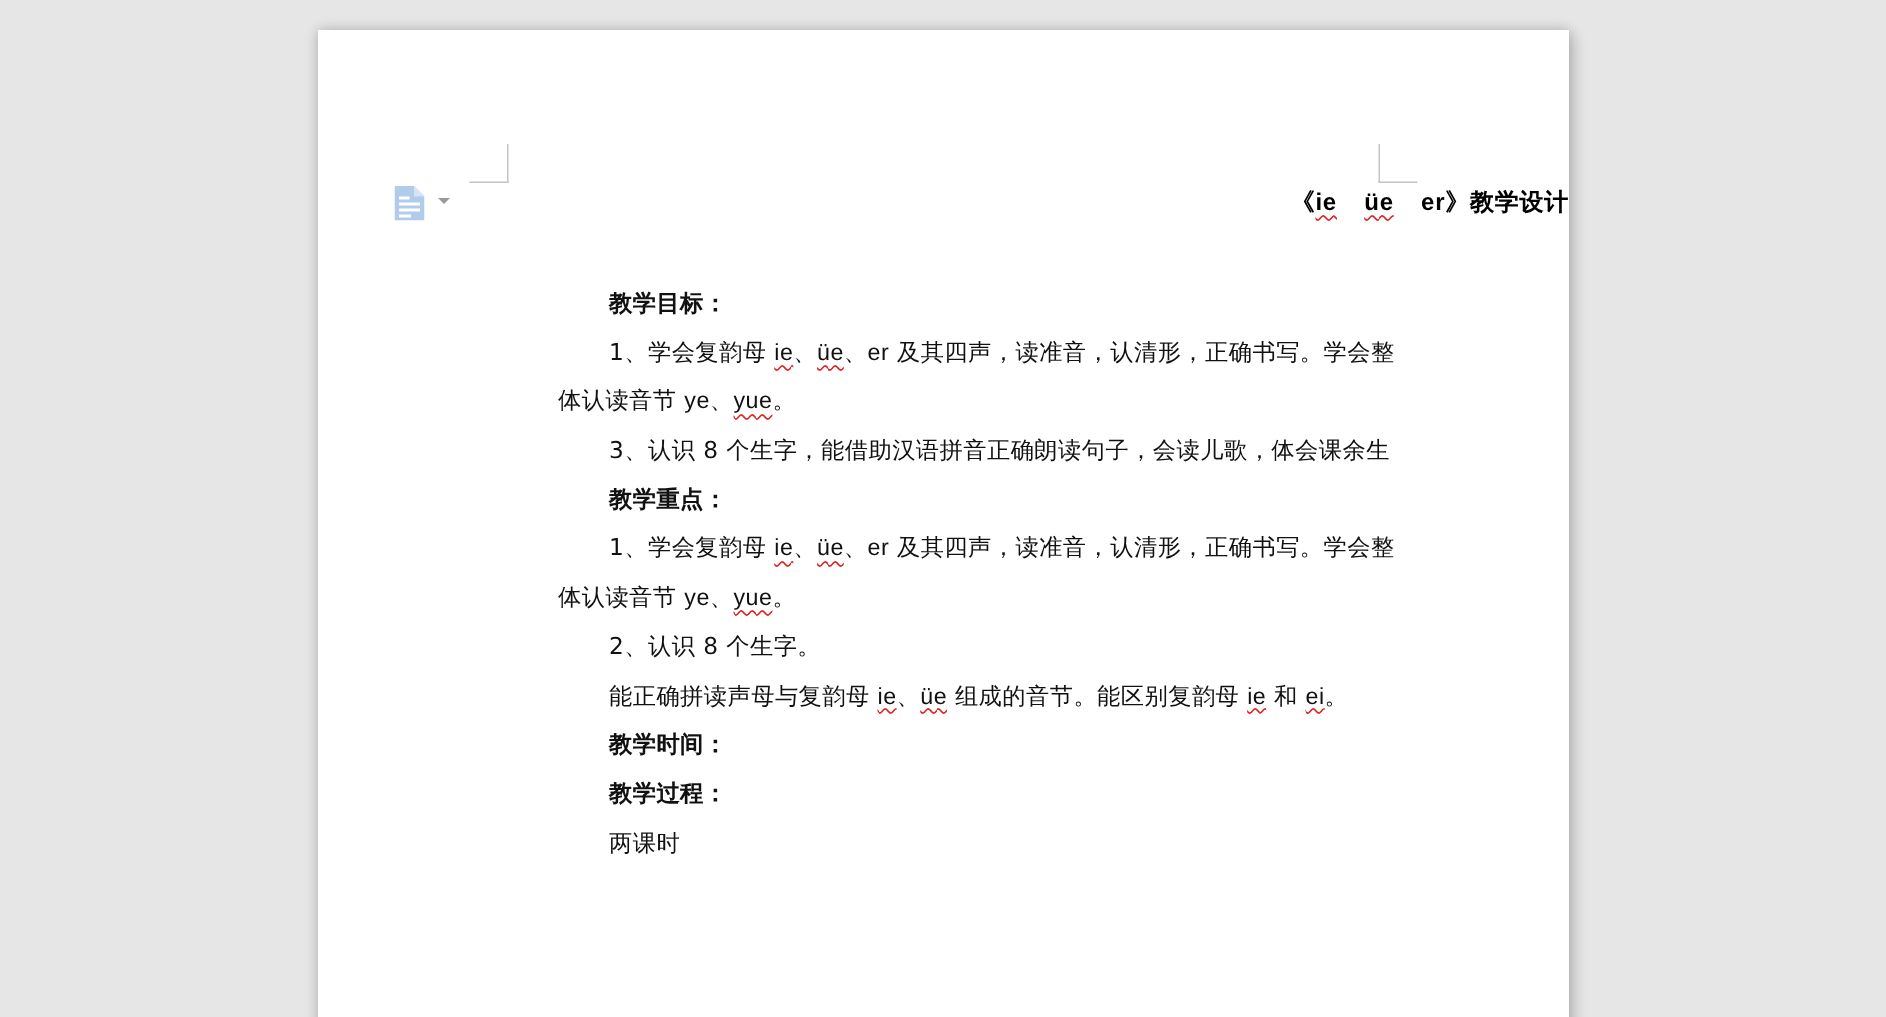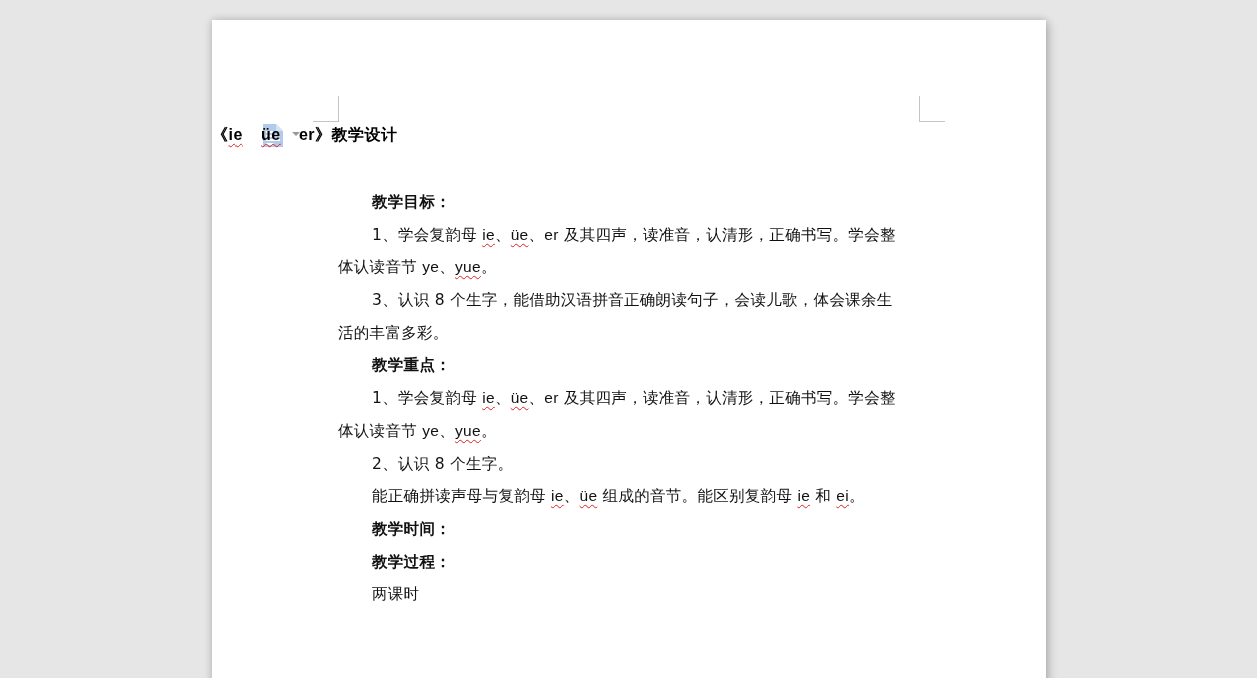--- a/index.html
+++ b/index.html
@@ -14,28 +14,29 @@
     background:#ffffff;
     box-shadow: 0 0 8px rgba(0,0,0,0.22), 4px 4px 10px rgba(0,0,0,0.12);
   }
   .corner { position:absolute; width:25px; height:25px; }
   .corner.tl { left:101px; top:76px; border-right:1px solid #c4c4c4; border-bottom:1px solid #c4c4c4; }
   .corner.tr { left:707px; top:76px; border-left:1px solid #c4c4c4; border-bottom:1px solid #c4c4c4; }
   .docicon { position:absolute; left:51px; top:104px; width:20px; height:23px; }
   .docarrow { position:absolute; left:80px; top:112px; width:0; height:0;
     border-left:4px solid transparent; border-right:4px solid transparent; border-top:4px solid #999; }
   .title {
-    position:absolute; left:0; width:834px; top:105px; text-align:left;
+    position:absolute; left:0; width:834px; top:105px; text-align:right;
     font-size:16px; font-weight:bold; color:#000; letter-spacing:0.5px;
   }
   .title .lat { font-family:"Liberation Sans", sans-serif; }
   .body { position:absolute; left:126px; top:166px; width:582px; }
   .line {
     font-size:15.5px; color:#111; height:32.7px; line-height:32.7px; white-space:nowrap;
     letter-spacing:0.3px;
+    margin-left:34px;
   }
   .ind { padding-left:34px; }
   .bold { font-weight:bold; }
   .sq { text-decoration: underline wavy #e02020; text-decoration-thickness:1px; text-underline-offset:3px; }
   .lat { font-family:"Liberation Sans", sans-serif; }
 </style>
 </head>
 <body>
 
 <div class="page">
@@ -52,21 +53,20 @@
   </svg>
   <div class="docarrow"></div>
 
   <div class="title"><span>《</span><span class="lat sq">ie</span>&nbsp;&nbsp;&nbsp;<span class="lat sq">üe</span>&nbsp;&nbsp;&nbsp;<span class="lat">er</span><span>》教学设计</span></div>
 
   <div class="body">
     <div class="line ind bold">教学目标：</div>
     <div class="line ind"><span>1、学会复韵母 </span><span class="lat sq">ie</span><span>、</span><span class="lat sq">üe</span><span>、</span><span class="lat">er</span><span> 及其四声，读准音，认清形，正确书写。学会整</span></div>
     <div class="line"><span>体认读音节 </span><span class="lat">ye</span><span>、</span><span class="lat sq">yue</span><span>。</span></div>
     <div class="line ind">3、认识 8 个生字，能借助汉语拼音正确朗读句子，会读儿歌，体会课余生</div>
-    <div class="line">活的丰富多彩。</div>
 
     <div class="line ind bold">教学重点：</div>
     <div class="line ind"><span>1、学会复韵母 </span><span class="lat sq">ie</span><span>、</span><span class="lat sq">üe</span><span>、</span><span class="lat">er</span><span> 及其四声，读准音，认清形，正确书写。学会整</span></div>
     <div class="line"><span>体认读音节 </span><span class="lat">ye</span><span>、</span><span class="lat sq">yue</span><span>。</span></div>
     <div class="line ind">2、认识 8 个生字。</div>
 
     <div class="line ind"><span>能正确拼读声母与复韵母 </span><span class="lat sq">ie</span><span>、</span><span class="lat sq">üe</span><span> 组成的音节。能区别复韵母 </span><span class="lat sq">ie</span><span> 和 </span><span class="lat sq">ei</span><span>。</span></div>
 
     <div class="line ind bold">教学时间：</div>
     <div class="line ind bold">教学过程：</div>

